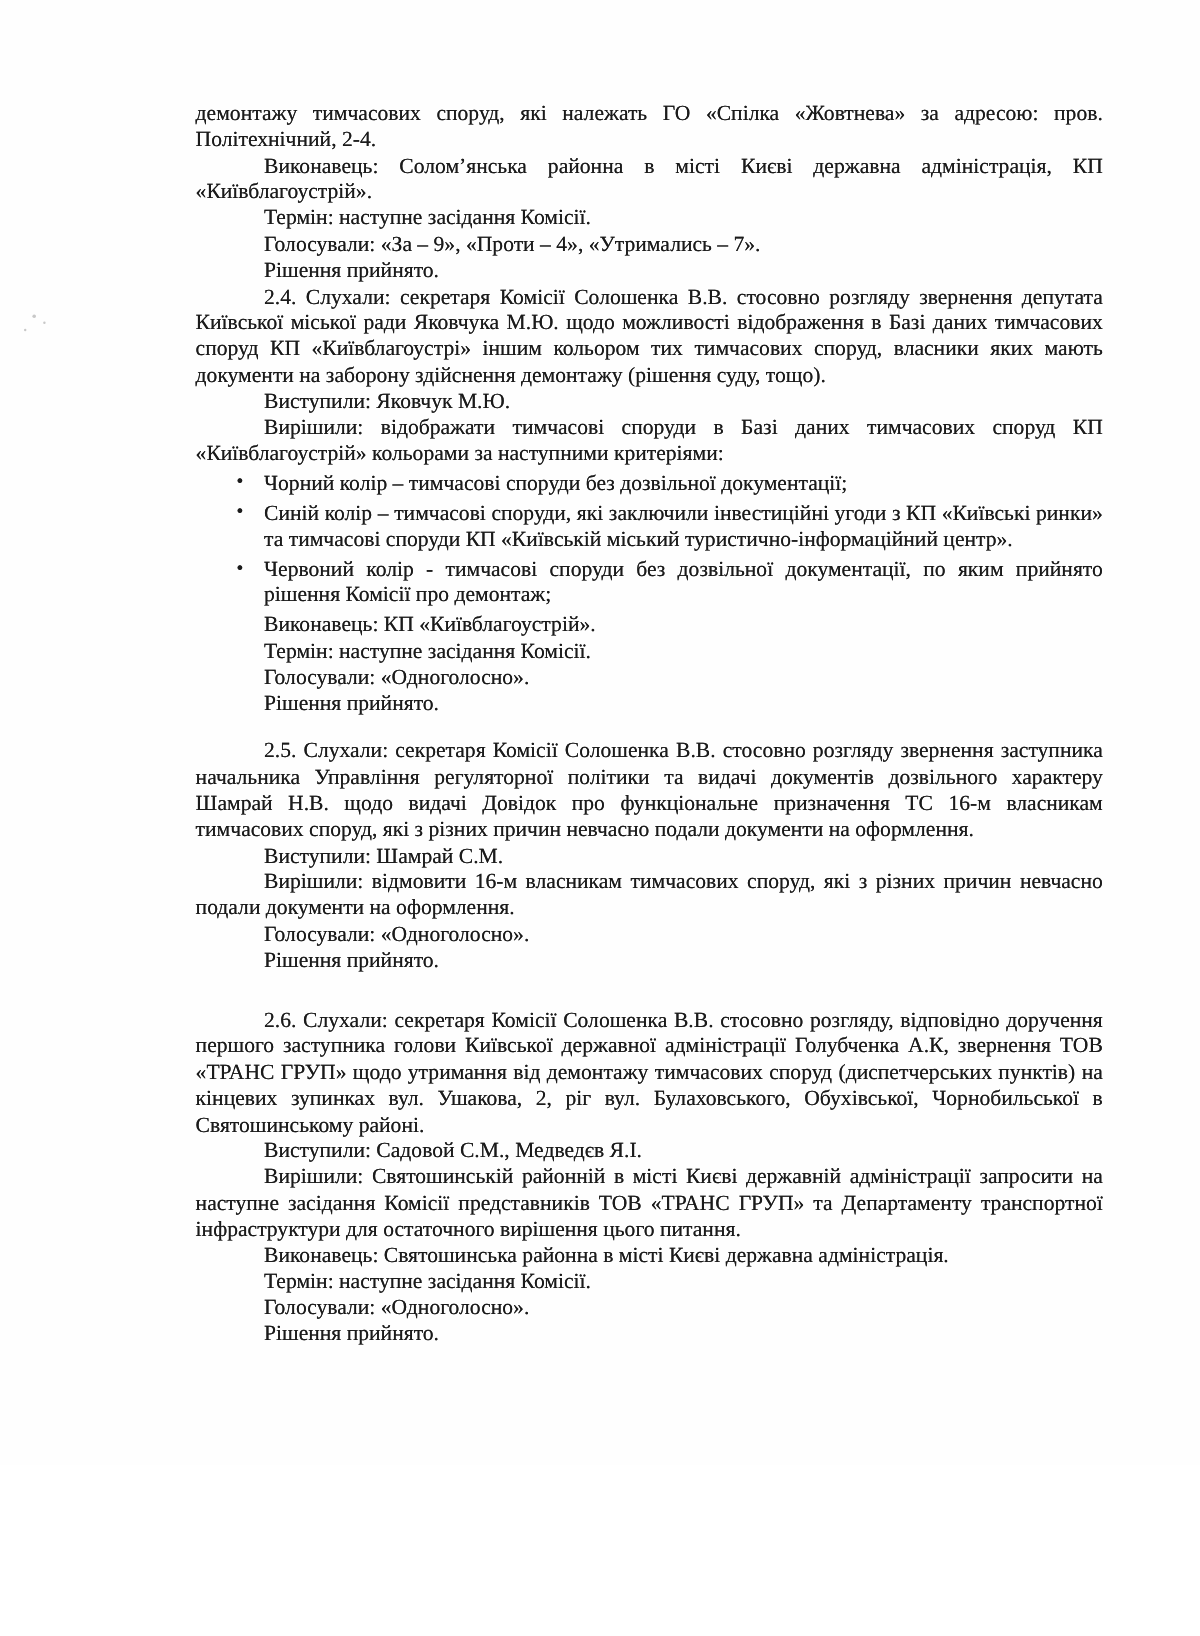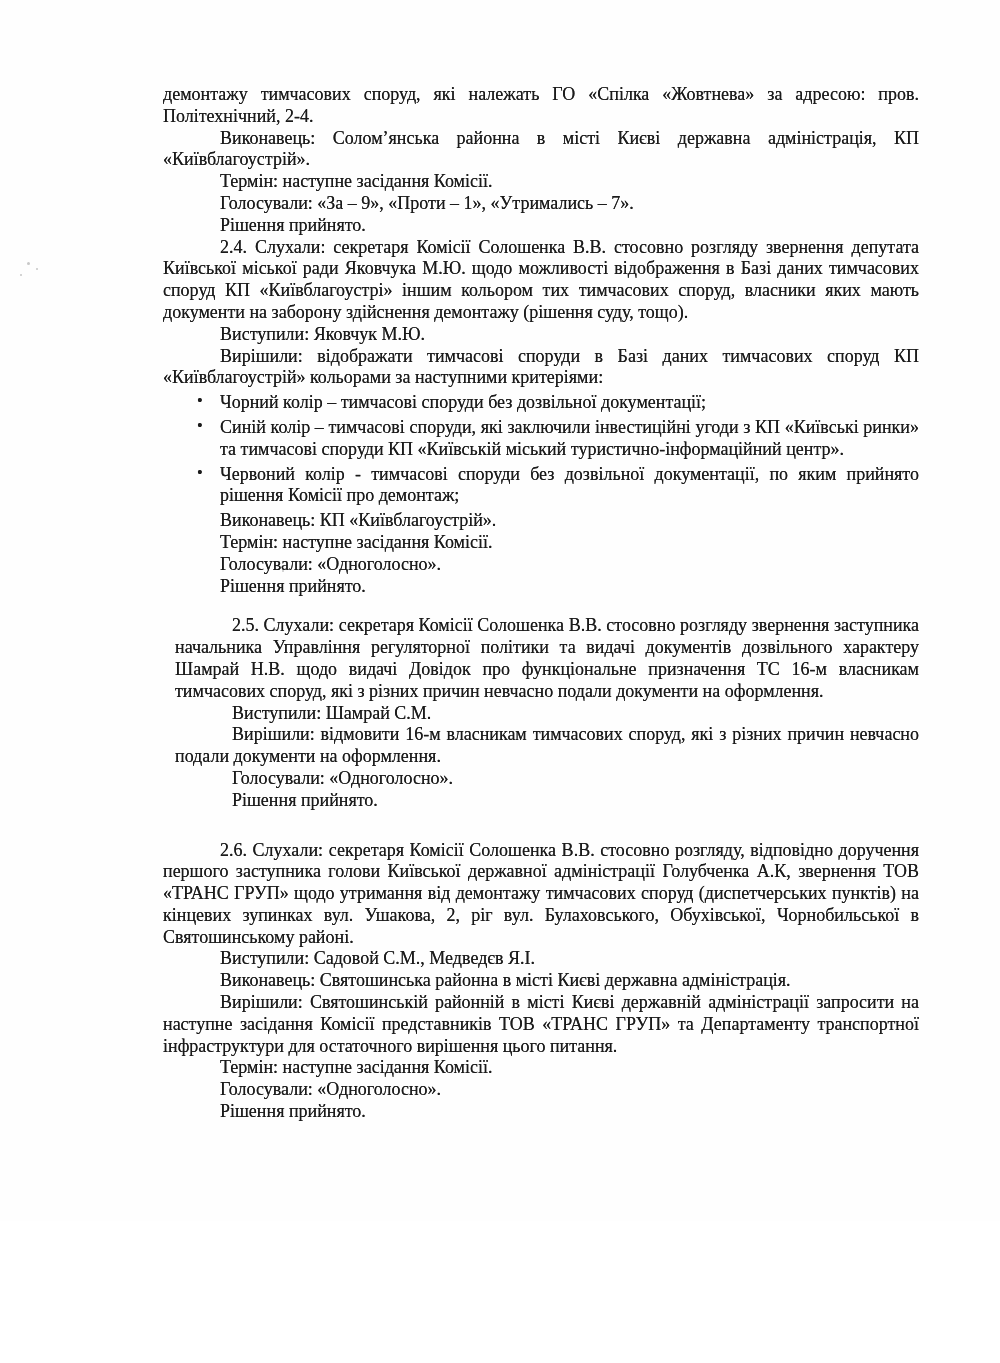--- a/index.html
+++ b/index.html
@@ -26,21 +26,21 @@
   }
 
   .p {
     margin: 0;
     text-align: justify;
   }
   .ind { text-indent: 57px; }
 
   section { display: block; }
   .gap-a { }
-  .gap-b { margin-top: 18px; margin-left: 12px; }
+  .gap-b { margin-top: 18px; }
   .gap-c { margin-top: 28px; }
 
   ul.bullets {
     margin: 2px 0;
     padding: 0 0 0 57px;
     list-style: none;
   }
   ul.bullets li {
     position: relative;
     text-align: justify;
@@ -83,21 +83,21 @@
   <div class="speck s2"></div>
   <div class="speck s3"></div>
   <div class="speck s4"></div>
 
   <div class="doc">
 
     <section>
       <p class="p">демонтажу тимчасових споруд, які належать ГО «Спілка «Жовтнева» за адресою: пров. Політехнічний, 2-4.</p>
       <p class="p ind">Виконавець: Солом’янська районна в місті Києві державна адміністрація, КП «Київблагоустрій».</p>
       <p class="p ind">Термін: наступне засідання Комісії.</p>
-      <p class="p ind">Голосували: «За – 9», «Проти – 1», «Утримались – 7».</p>
+      <p class="p ind">Голосували: «За – 9», «Проти – 4», «Утримались – 7».</p>
       <p class="p ind">Рішення прийнято.</p>
     </section>
 
     <section class="gap-a">
       <p class="p ind">2.4. Слухали: секретаря Комісії Солошенка В.В. стосовно розгляду звернення депутата Київської міської ради Яковчука М.Ю. щодо можливості відображення в Базі даних тимчасових споруд КП «Київблагоустрі» іншим кольором тих тимчасових споруд, власники яких мають документи на заборону здійснення демонтажу (рішення суду, тощо).</p>
       <p class="p ind">Виступили: Яковчук М.Ю.</p>
       <p class="p ind">Вирішили: відображати тимчасові споруди в Базі даних тимчасових споруд КП «Київблагоустрій» кольорами за наступними критеріями:</p>
       <ul class="bullets">
         <li>Чорний колір – тимчасові споруди без дозвільної документації;</li>
         <li>Синій колір – тимчасові споруди, які заключили інвестиційні угоди з КП «Київські ринки» та тимчасові споруди КП «Київській міський туристично-інформаційний центр».</li>
@@ -113,22 +113,22 @@
       <p class="p ind">2.5. Слухали: секретаря Комісії Солошенка В.В. стосовно розгляду звернення заступника начальника Управління регуляторної політики та видачі документів дозвільного характеру Шамрай Н.В. щодо видачі Довідок про функціональне призначення ТС 16-м власникам тимчасових споруд, які з різних причин невчасно подали документи на оформлення.</p>
       <p class="p ind">Виступили: Шамрай С.М.</p>
       <p class="p ind">Вирішили: відмовити 16-м власникам тимчасових споруд, які з різних причин невчасно подали документи на оформлення.</p>
       <p class="p ind">Голосували: «Одноголосно».</p>
       <p class="p ind">Рішення прийнято.</p>
     </section>
 
     <section class="gap-c">
       <p class="p ind">2.6. Слухали: секретаря Комісії Солошенка В.В. стосовно розгляду, відповідно доручення першого заступника голови Київської державної адміністрації Голубченка А.К, звернення ТОВ «ТРАНС ГРУП» щодо утримання від демонтажу тимчасових споруд (диспетчерських пунктів) на кінцевих зупинках вул. Ушакова, 2, ріг вул. Булаховського, Обухівської, Чорнобильської в Святошинському районі.</p>
       <p class="p ind">Виступили: Садовой С.М., Медведєв Я.І.</p>
+      <p class="p ind">Вирішили: Святошинській районній в місті Києві державній адміністрації запросити на наступне засідання Комісії представників ТОВ «ТРАНС ГРУП» та Департаменту транспортної інфраструктури для остаточного вирішення цього питання.</p>
       <p class="p ind">Виконавець: Святошинська районна в місті Києві державна адміністрація.</p>
-      <p class="p ind">Вирішили: Святошинській районній в місті Києві державній адміністрації запросити на наступне засідання Комісії представників ТОВ «ТРАНС ГРУП» та Департаменту транспортної інфраструктури для остаточного вирішення цього питання.</p>
       <p class="p ind">Термін: наступне засідання Комісії.</p>
       <p class="p ind">Голосували: «Одноголосно».</p>
       <p class="p ind">Рішення прийнято.</p>
     </section>
 
   </div>
 
   <div class="page-num">5</div>
 
 </div>

